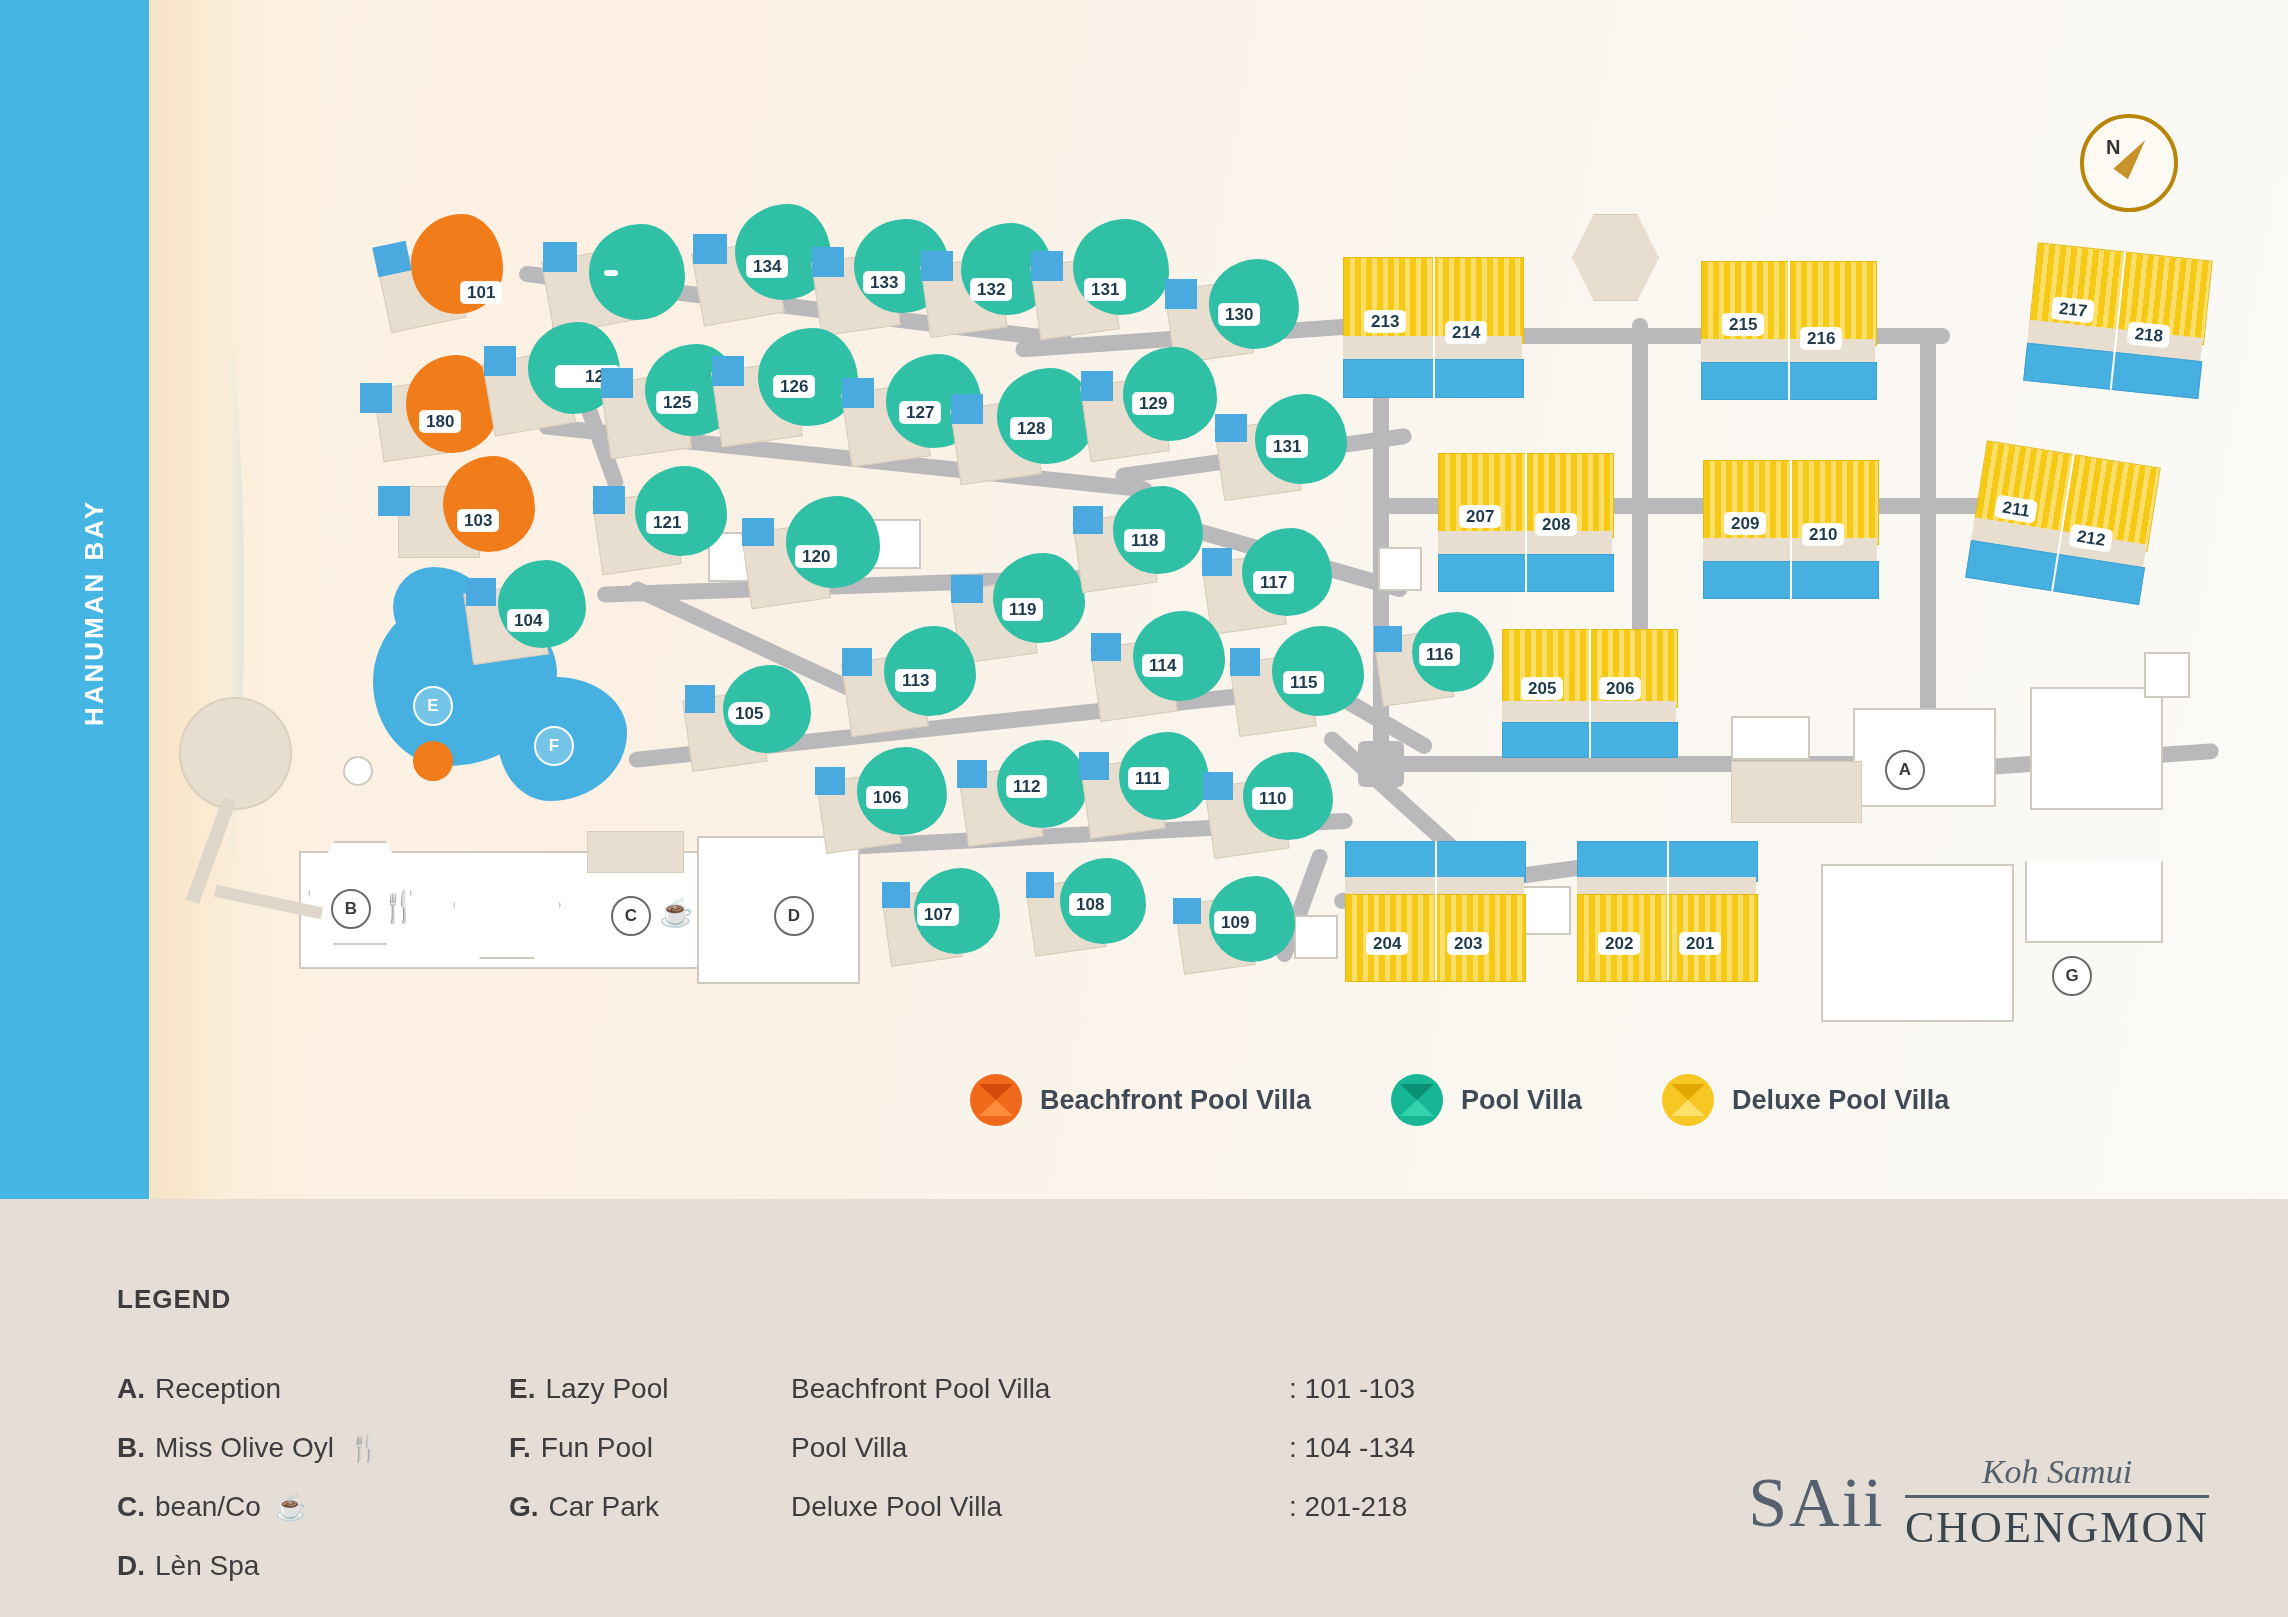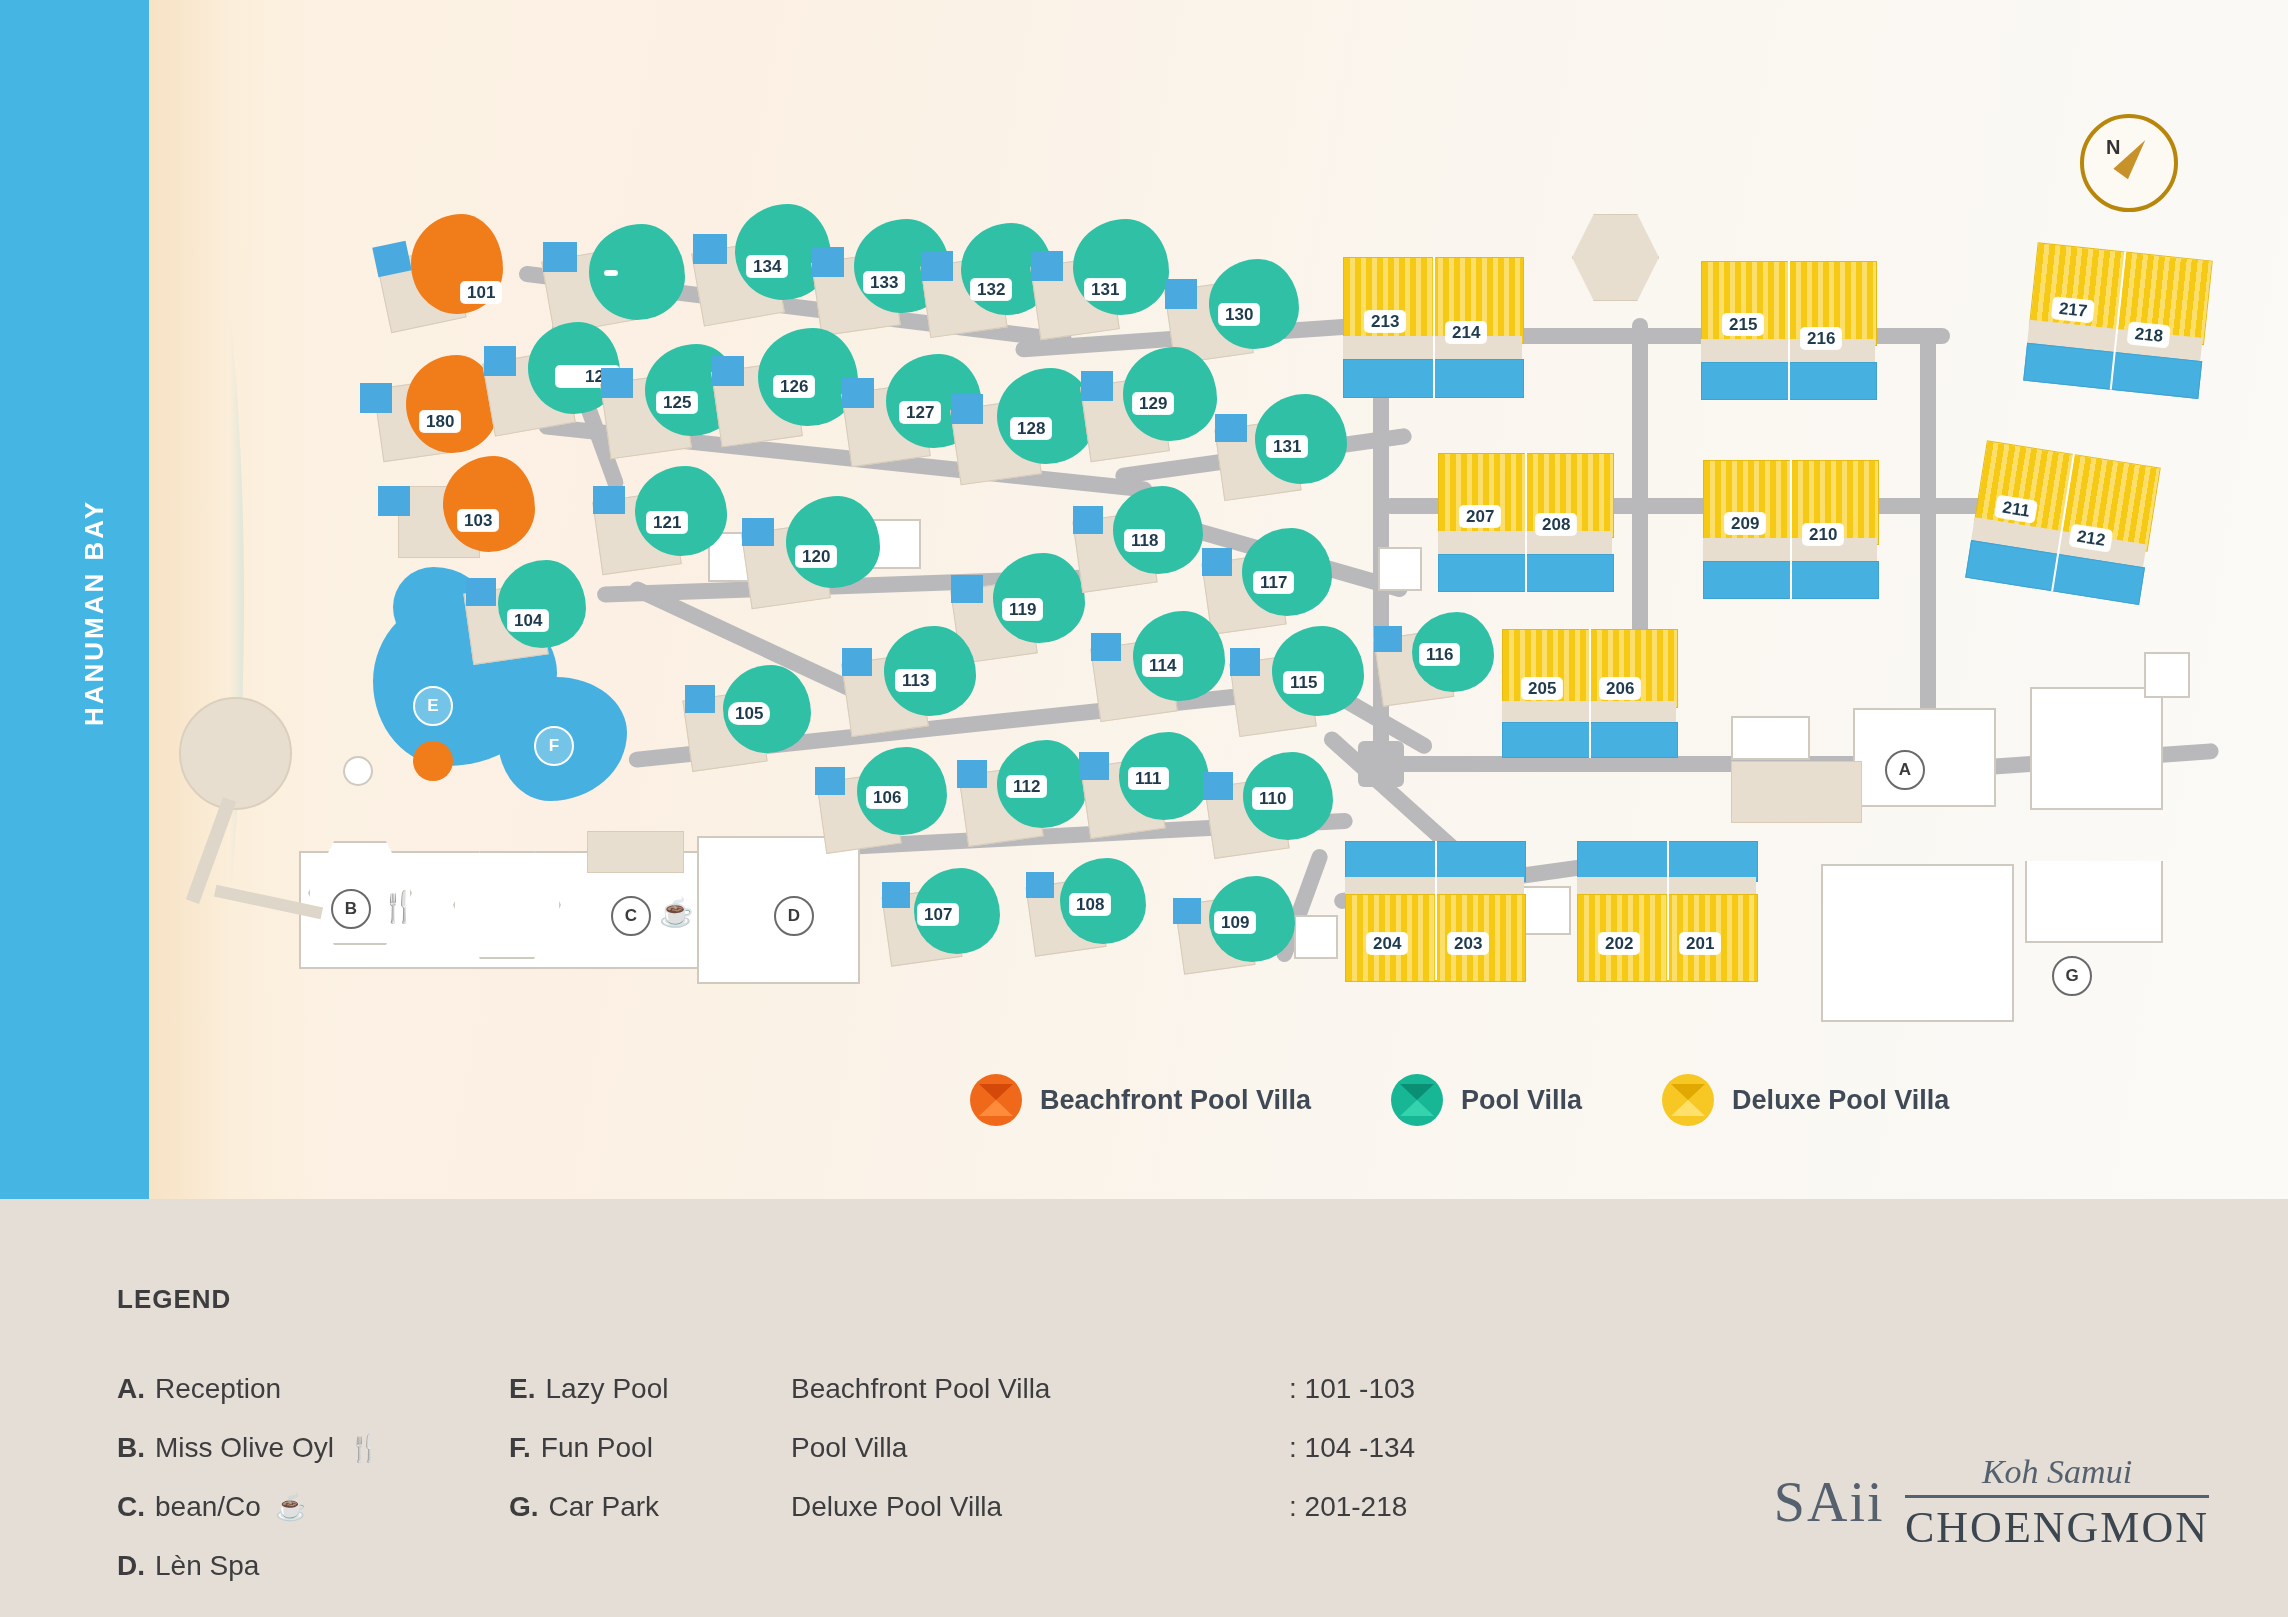--- a/index.html
+++ b/index.html
@@ -156,21 +156,21 @@
   .lkey{font-weight:700;margin-right:10px;}
   .lico{margin-left:14px;font-size:26px;}
   .vt-col{position:absolute;font-size:28px;color:#3d3d3f;}
   .vt-row{display:flex;margin-bottom:27px;}
   .vt-name{width:498px;}
   .brand{
     position:absolute;right:80px;top:254px;text-align:right;
   }
   .brand .saii{
     font-family:"Liberation Serif", serif;
-    font-size:56px;color:#55616e;letter-spacing:2px;line-height:.95;
+    font-size:70px;color:#55616e;letter-spacing:2px;line-height:.95;
     display:inline-block;vertical-align:middle;
   }
   .brand .rightside{
     display:inline-block;vertical-align:middle;margin-left:16px;text-align:center;
   }
   .brand .koh{
     font-family:"Liberation Serif", serif;font-style:italic;
     font-size:34px;color:#55616e;
   }
   .brand .rule{height:3px;background:#55616e;margin:4px 0 4px 0;}

